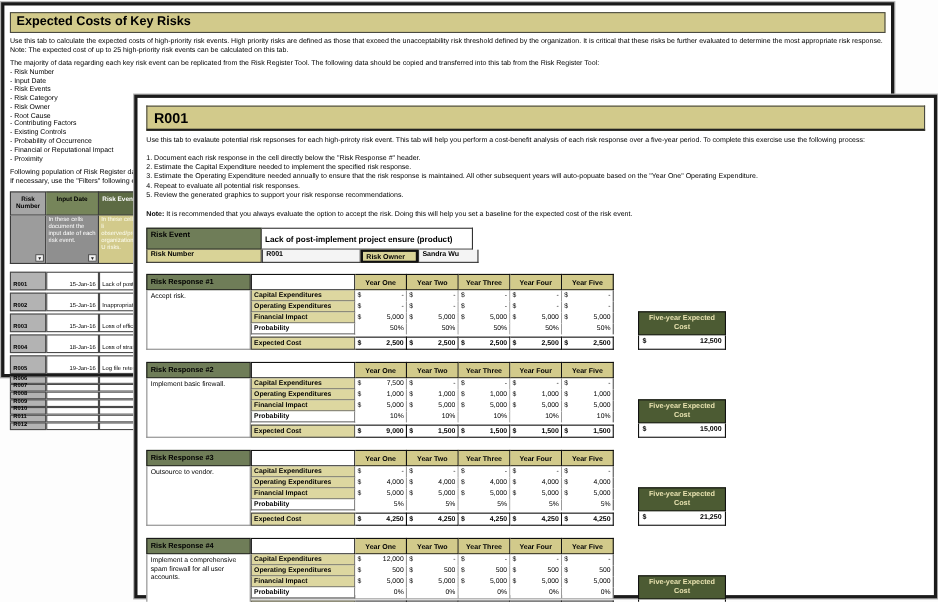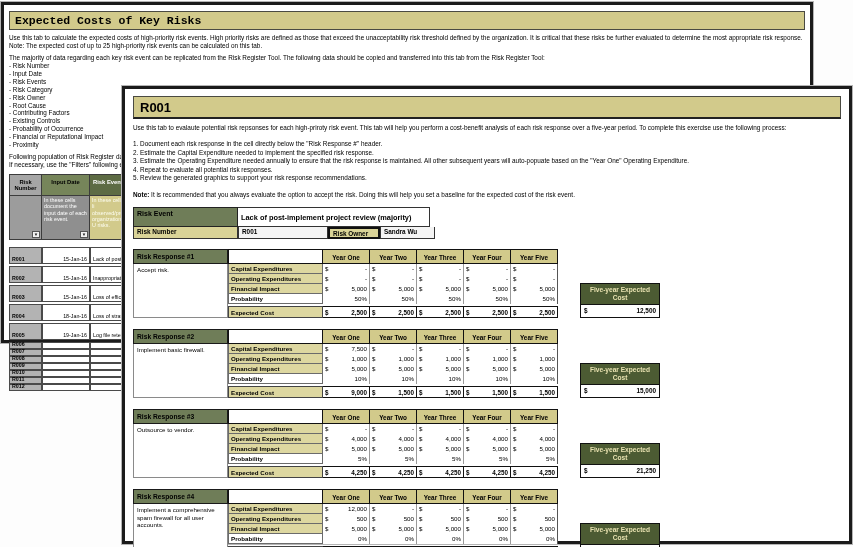--- a/index.html
+++ b/index.html
@@ -5,21 +5,21 @@
   * { box-sizing: border-box; margin: 0; padding: 0; }
   html,body { width:853px; height:547px; overflow:hidden; }
   body { position:relative; background:#fdfdfd; font-family:"Liberation Sans", sans-serif; color:#000; }
 
   
   .window { position:absolute; background:#fff; border:3px solid #1b1b1b; box-shadow:0 0 0 1px #b5b5b5; }
   #back-window  { left:1px; top:2px; width:812px; height:341px; z-index:1; padding:6px 5px; }
   #front-window { left:122px; top:86px; width:730px; height:458px; z-index:10; padding:7px 8px; }
 
   .titlebar { background:#d2ca8b; border:1px solid #4a4a42; font-weight:bold; }
-  #back-window .titlebar { height:19px; font-size:11.5px; line-height:17px; padding:0 5px;font-family:Liberation Mono, monospace; }
+  #back-window .titlebar { height:19px; font-size:11.5px; line-height:17px; padding:0 5px; }
   #front-window .titlebar { height:23px; font-size:13px; line-height:21px; padding:0 6px; border-bottom:2px solid #222; }
 
   .smalltext { font-size:6.4px; line-height:8px; }
   .bw-p { margin-top:4px; }
   .bw-list { margin-top:0; }
   .bw-list div { font-size:6.3px; line-height:7.9px; }
   .clipline { white-space:nowrap; overflow:hidden; width:118px; }
 
   
   .bt { margin-top:5px; width:121px; }
@@ -202,21 +202,21 @@
       <div>4. Repeat to evaluate all potential risk responses.</div>
       <div>5. Review the generated graphics to support your risk response recommendations.</div>
     </div>
   <div class="fw-note">
     <b>Note:</b><span> It is recommended that you always evaluate the option to accept the risk. Doing this will help you set a baseline for the expected cost of the risk event.</span>
   </div>
 
   <div class="re-block">
     <div class="re-row1">
       <div class="re-label">Risk Event</div>
-      <div class="re-value">Lack of post-implement project review (majority)</div>
+      <div class="re-value">Lack of post-implement project ensure (product)</div>
     </div>
     <div class="re-row2">
       <div class="re2-numlab">Risk Number</div>
       <div class="re2-num">R001</div>
       <div class="re2-ownlab">Risk Owner</div>
       <div class="re2-own">Sandra Wu</div>
     </div>
   </div>
 
   <div id="responses-container">

